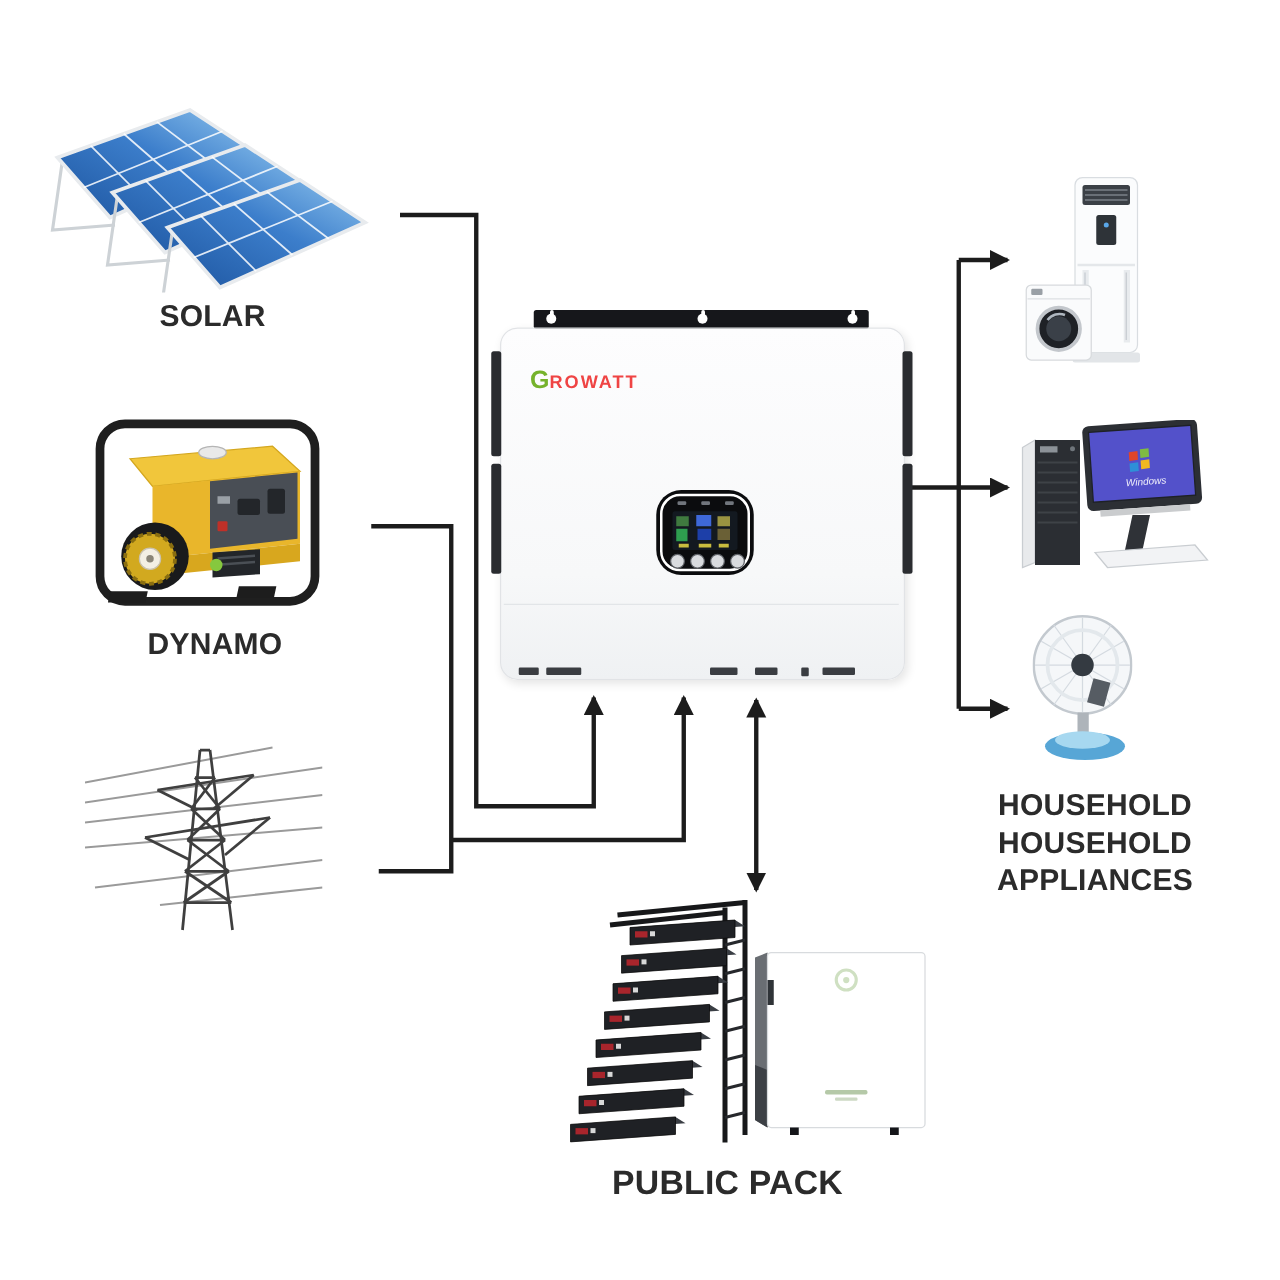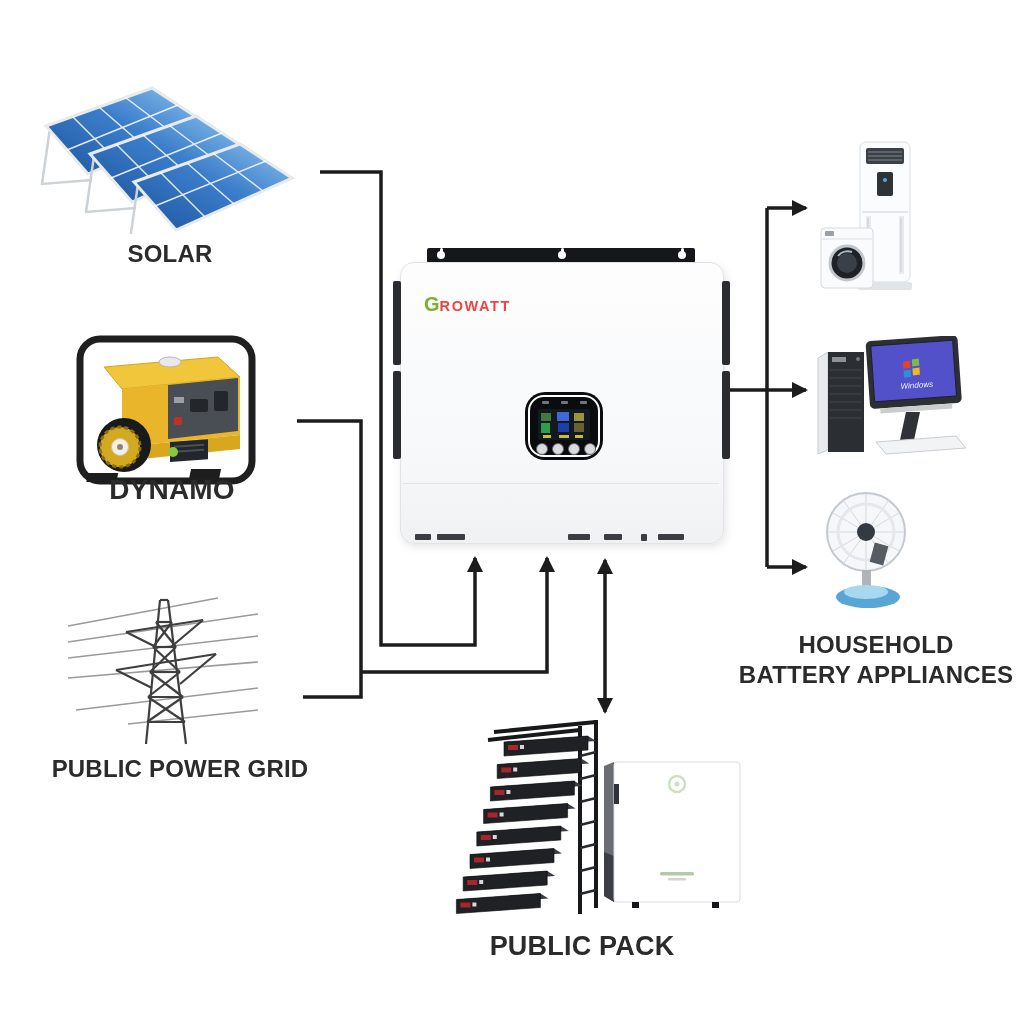--- a/index.html
+++ b/index.html
@@ -120,21 +120,21 @@
       </g>
       <circle cx="103" cy="119" r="5" fill="#86c83e"></circle>
       <circle cx="54" cy="112" r="27" fill="#191a1c"></circle>
       <circle cx="50" cy="114" r="20" fill="#d2a91f" stroke="#8a6e10" stroke-width="3" stroke-dasharray="4 3"></circle>
       <circle cx="50" cy="114" r="8.5" fill="#f3efe4" stroke="#c9c2b0"></circle>
       <circle cx="50" cy="114" r="3" fill="#8a8578"></circle>
       <rect x="48" y="140" width="30" height="9" fill="#1d1d1d" transform="skewX(-12)"></rect>
       <rect x="150" y="136" width="30" height="9" fill="#1d1d1d" transform="skewX(-12)"></rect>
     </svg>
   </div>
-  <div class="label" style="left:72px;top:474px;width:200px;font-size:28px;">DYNAMO</div>
+  <div class="label" style="left:72px;top:502px;width:200px;font-size:24px;">DYNAMO</div>
 
   <div class="comp" style="left:68px;top:592px;width:190px;height:158px;">
     <svg width="190" height="158" viewBox="0 0 190 158">
       <g stroke="#9a9a9a" stroke-width="1.6">
         <line x1="0" y1="34" x2="150" y2="6"></line>
           <line x1="0" y1="50" x2="190" y2="22"></line>
         <line x1="0" y1="66" x2="190" y2="44"></line>
           <line x1="0" y1="86" x2="190" y2="70"></line>
         <line x1="8" y1="118" x2="190" y2="96"></line>
           <line x1="60" y1="132" x2="190" y2="118"></line>
@@ -158,21 +158,20 @@
           <line x1="115" y1="105" x2="79" y2="130"></line>
         <line x1="58" y1="40" x2="135" y2="28"></line>
         <line x1="58" y1="40" x2="90" y2="56"></line>
           <line x1="135" y1="28" x2="103" y2="55"></line>
         <line x1="48" y1="78" x2="148" y2="62"></line>
         <line x1="48" y1="78" x2="84" y2="96"></line>
           <line x1="148" y1="62" x2="112" y2="92"></line>
       </g>
     </svg>
   </div>
-  <div class="label" style="left:30px;top:755px;width:300px;font-size:24px;">PUBLIC POWER GRID</div>
 
   <div>
     <div class="inv-bracket">
       <span class="keyhole" style="left:10px;"></span>
       <span class="keyhole" style="left:131px;"></span>
       <span class="keyhole" style="left:251px;"></span>
     </div>
     <div class="inv-body"></div>
     <div class="fin" style="left:393px;top:281px;height:84px;"></div>
     <div class="fin" style="left:393px;top:371px;height:88px;"></div>
@@ -294,21 +293,21 @@
       <circle cx="40" cy="42" r="28" fill="none" stroke="#e3e8ec" stroke-width="3"></circle>
       <rect x="46" y="54" width="14" height="20" fill="#565c63" transform="rotate(15 53 64)"></rect>
       <circle cx="40" cy="42" r="9" fill="#343a41"></circle>
       <rect x="36" y="80" width="9" height="18" fill="#aeb4ba"></rect>
       <ellipse cx="42" cy="107" rx="32" ry="11" fill="#57a6d6"></ellipse>
       <ellipse cx="40" cy="102" rx="22" ry="7" fill="#a7d8f0"></ellipse>
     </svg>
   </div>
   <div class="label" style="left:736px;top:630px;width:280px;font-size:24px;line-height:30px;">
     <div>HOUSEHOLD</div>
-    <div>BATTERY APPLIANCES</div>
+    <div>HOUSEHOLD APPLIANCES</div>
   </div>
 
   <div class="comp" style="left:448px;top:716px;width:152px;height:208px;">
     <svg width="152" height="208" viewBox="0 0 152 208">
       <g stroke="#17181a" stroke-width="4" fill="none">
         <line x1="132" y1="10" x2="132" y2="198"></line>
           <line x1="148" y1="4" x2="148" y2="192"></line>
         <line x1="46" y1="16" x2="148" y2="6"></line>
           <line x1="40" y1="24" x2="132" y2="14"></line>
       </g>

